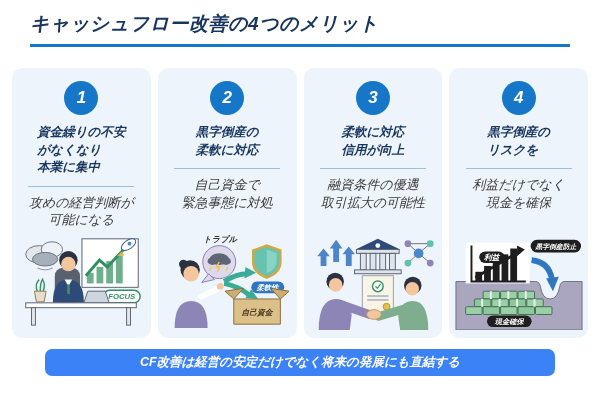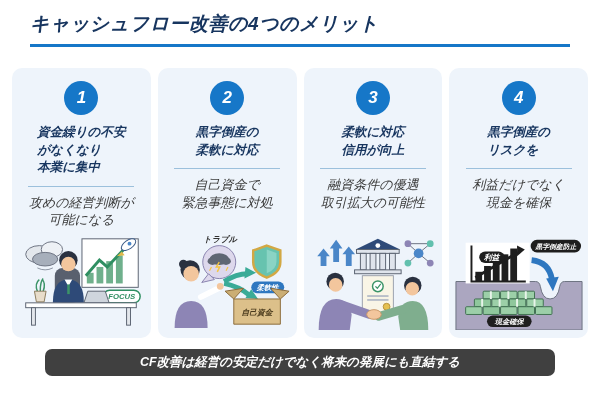--- a/index.html
+++ b/index.html
@@ -15,21 +15,21 @@
           align-items:center; padding:13px 5px 8px; box-sizing:border-box; }
   .num { width:34px; height:34px; border-radius:50%; background:#1677c8; color:#fff;
          font-weight:800; font-size:17px; display:flex; align-items:center; justify-content:center; flex:0 0 auto; }
   .heading { margin-top:9px; text-align:left; font-size:12.5px; font-weight:800;
              color:#17355f; line-height:1.4; }
   .divider { width:106px; height:1px; background:#9cc0dc; margin:9px 0 7px; }
   .sub { text-align:center; font-size:13px; color:#3a3a3a; line-height:1.38; }
   .illo { margin-top:auto; width:128px; height:97px; }
   svg text { font-family:inherit; }
 
-  .banner { position:absolute; left:45px; top:349px; width:510px; height:27px; background:#404040;
+  .banner { position:absolute; left:45px; top:349px; width:510px; height:27px; background:#3b82f6;
             border-radius:7px; color:#fff; font-weight:700; font-size:12.5px;
             display:flex; align-items:center; justify-content:center; }
 </style>
 </head>
 <body>
 
 <div class="page">
 
   <div class="title">キャッシュフロー改善の4つのメリット</div>
   <div class="title-rule"></div>

